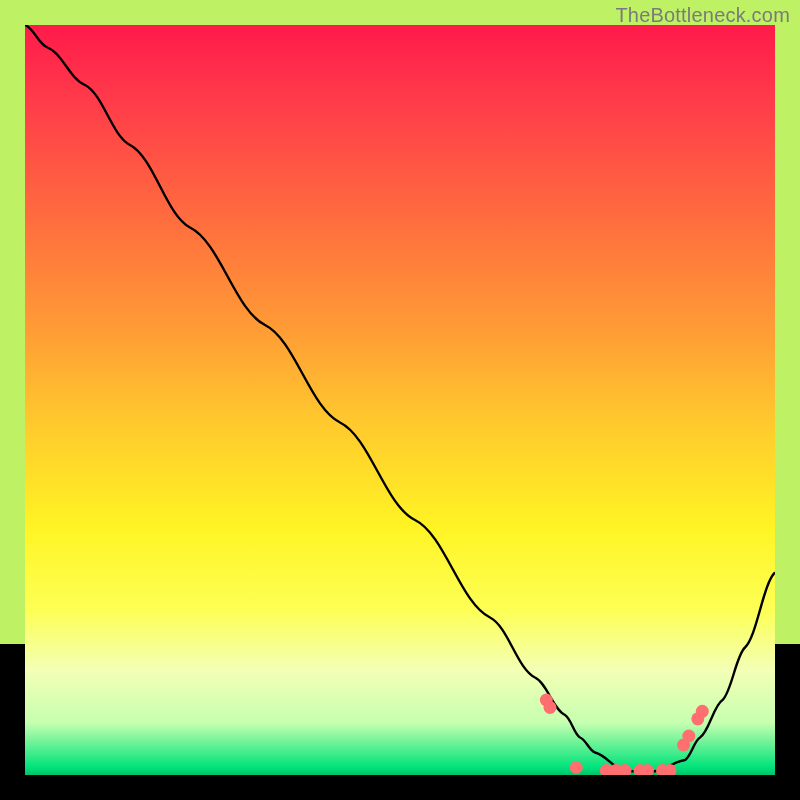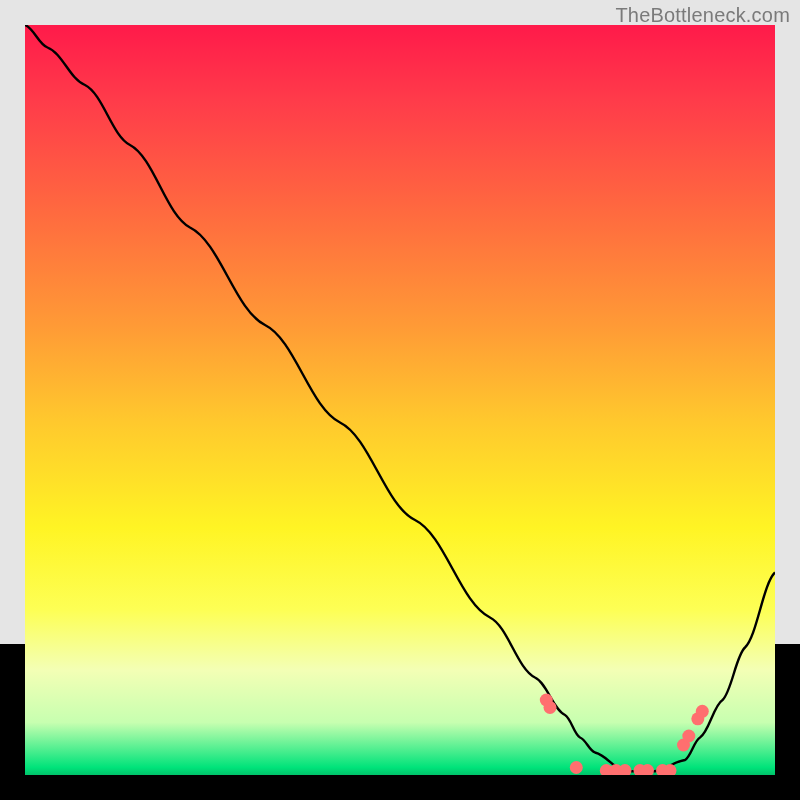--- a/index.html
+++ b/index.html
@@ -10,21 +10,21 @@
     background: #000;
     overflow: hidden;
     font-family: Arial, sans-serif;
   }
   .frame {
     position: absolute;
     left: 0;
     top: 0;
     width: 800px;
     height: 644px;
-    background: #e5e5e5;
+    background: #bef264;
   }
   .plot {
     position: absolute;
     left: 25px;
     top: 25px;
     width: 750px;
     height: 750px;
     background: linear-gradient(to bottom,
       #ff1a4a 0%,
       #ff3b4a 10%,

